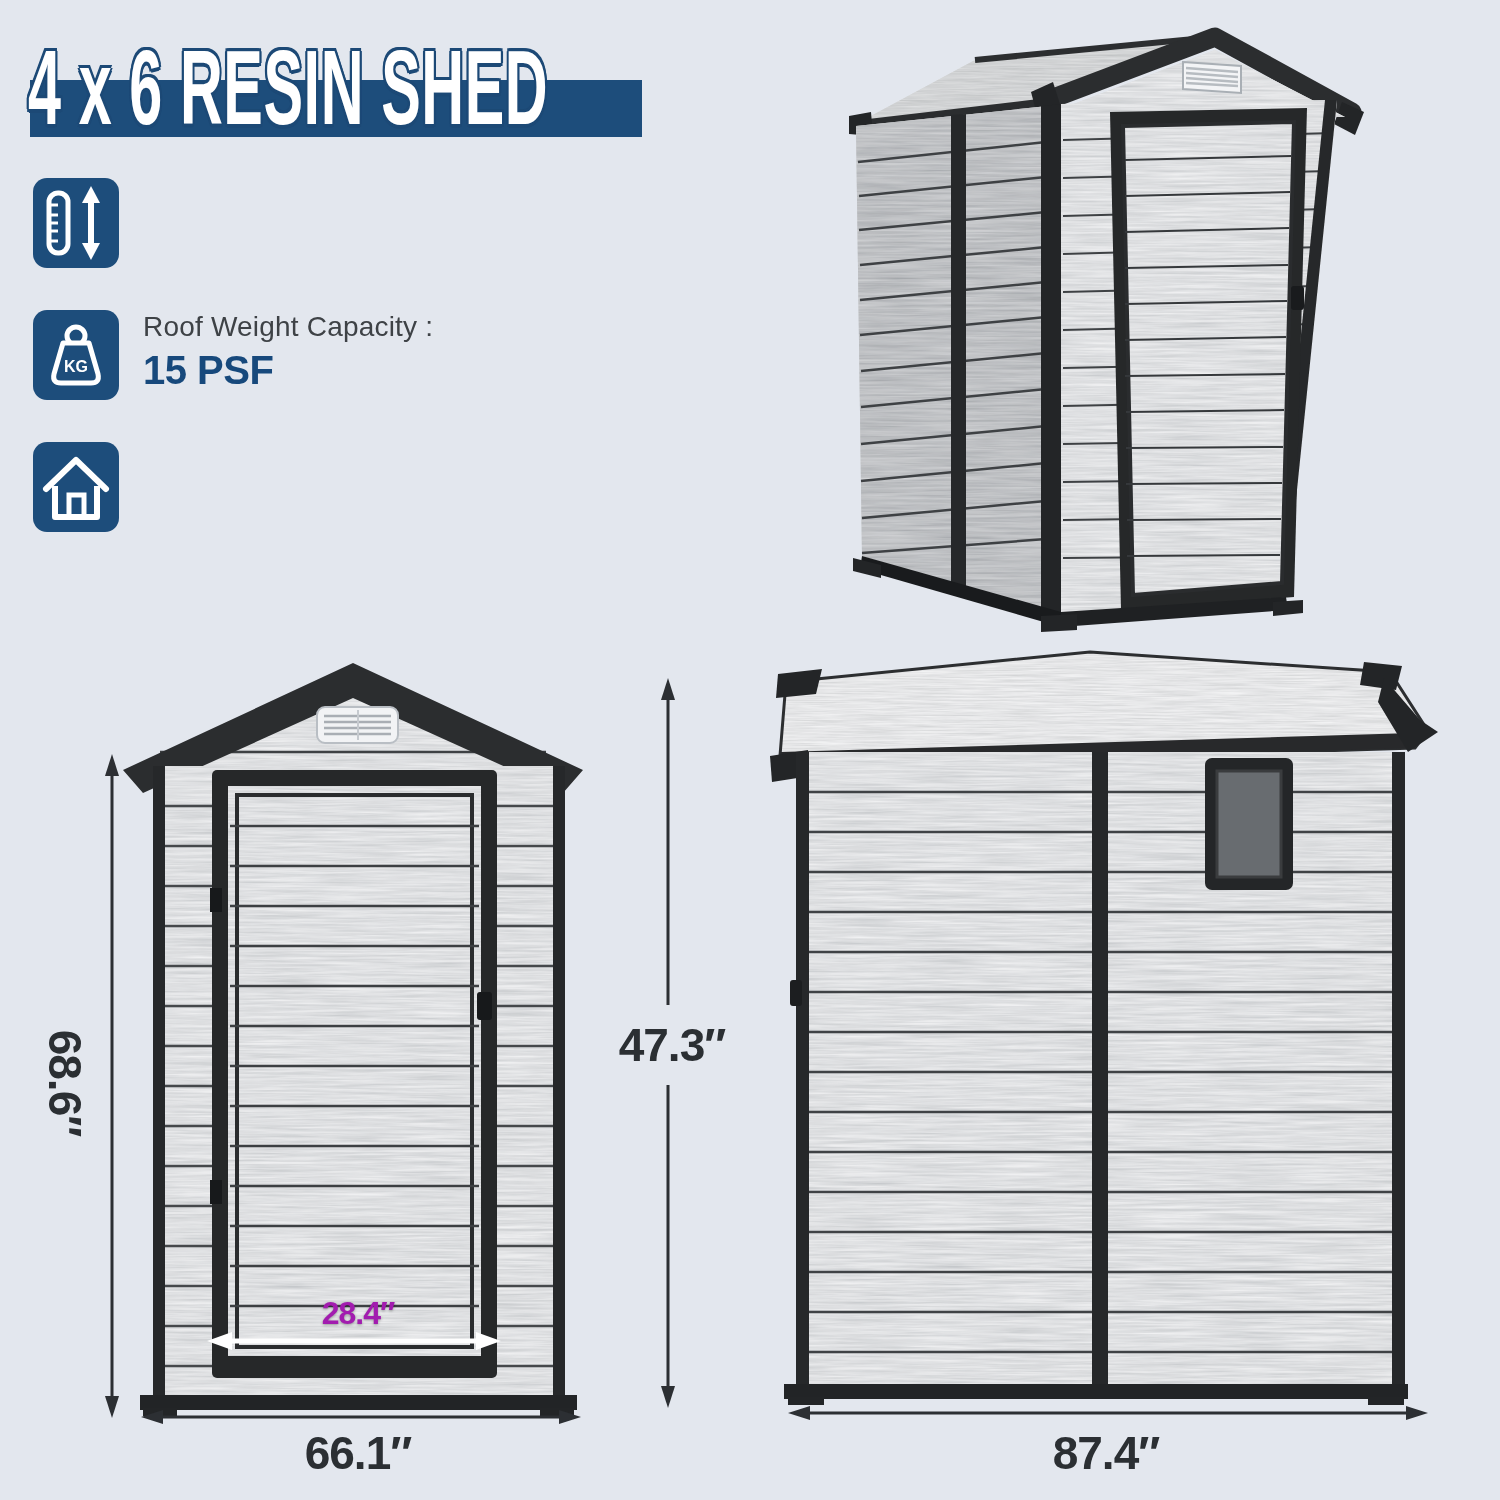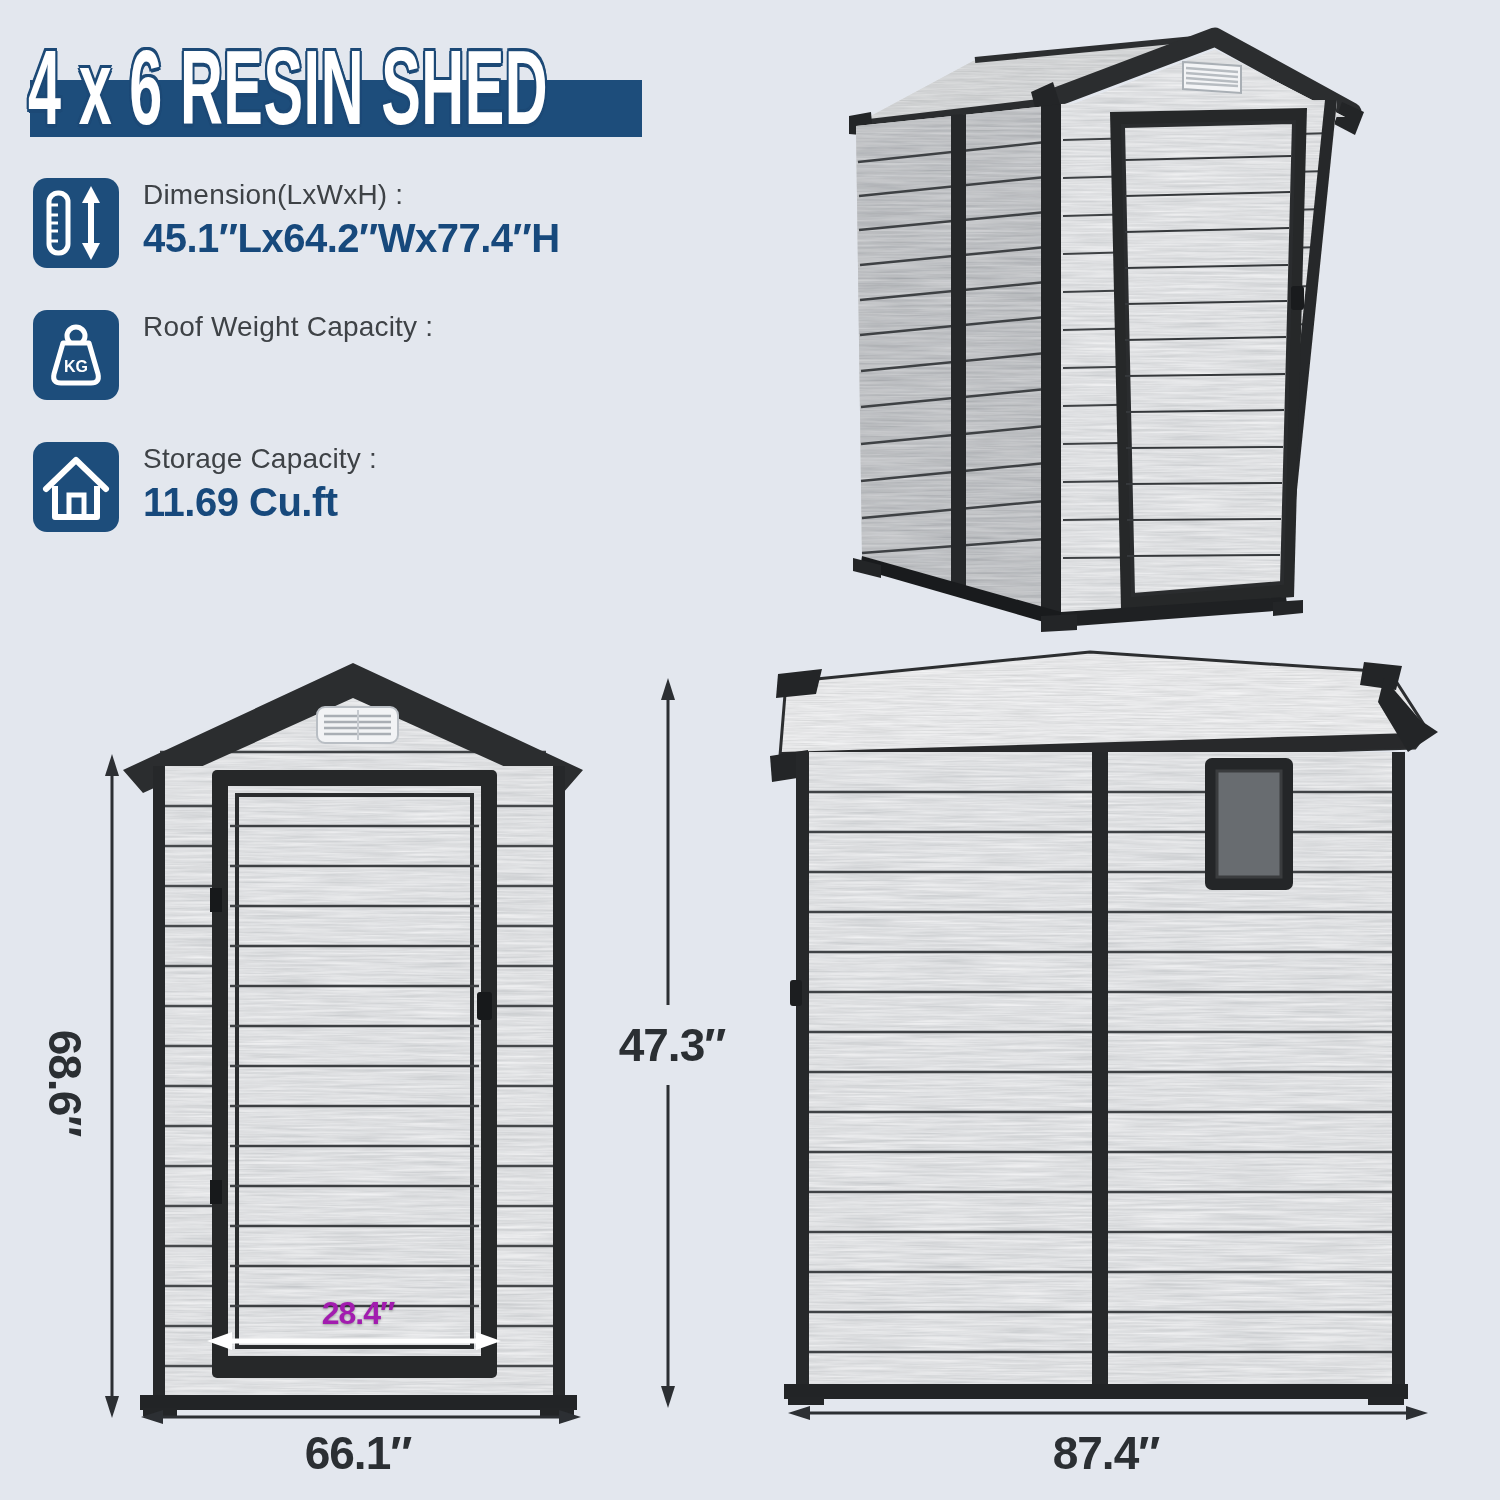--- a/index.html
+++ b/index.html
@@ -83,49 +83,42 @@
       <line x1="17" y1="27" x2="25" y2="27"></line>
         <line x1="17" y1="37" x2="25" y2="37"></line>
       <line x1="17" y1="45" x2="25" y2="45"></line>
         <line x1="17" y1="53" x2="25" y2="53"></line>
       <line x1="17" y1="63" x2="25" y2="63"></line>
     </g>
     <line x1="58" y1="22" x2="58" y2="68" stroke="#fff" stroke-width="6"></line>
     <polygon points="58,8 49,25 67,25" fill="#fff"></polygon>
     <polygon points="58,82 49,65 67,65" fill="#fff"></polygon>
   </svg>
-  <div>
-    <div class="spec-label">Dimension(LxWxH) :</div>
-    <div class="spec-value">45.1″Lx64.2″Wx77.4″H</div>
-  </div>
 </div>
 
 <div class="abs spec-row" style="top:310px">
   <svg class="icon-box" width="86" height="90" viewBox="0 0 86 90">
     <rect x="0" y="0" width="86" height="90" rx="14" fill="#1d4d7b"></rect>
     <circle cx="43" cy="26" r="9" fill="none" stroke="#fff" stroke-width="5"></circle>
     <path d="M30 33 h26 l9 31 q2 9 -7 9 H28 q-9 0 -7 -9 z" fill="#1d4d7b" stroke="#fff" stroke-width="5" stroke-linejoin="round"></path>
     <text x="43" y="62" text-anchor="middle" font-size="16" font-weight="bold" fill="#fff" font-family="Liberation Sans, DejaVu Sans, sans-serif">KG</text>
   </svg>
   <div>
     <div class="spec-label">Roof Weight Capacity :</div>
+    <div class="spec-value">15 PSF</div>
   </div>
 </div>
 
 <div class="abs spec-row" style="top:442px">
   <svg class="icon-box" width="86" height="90" viewBox="0 0 86 90">
     <rect x="0" y="0" width="86" height="90" rx="14" fill="#1d4d7b"></rect>
     <polyline points="13,47 43,18 73,47" fill="none" stroke="#fff" stroke-width="6" stroke-linejoin="round" stroke-linecap="round"></polyline>
     <path d="M22 44 V75 H64 V44" fill="none" stroke="#fff" stroke-width="6" stroke-linejoin="round"></path>
     <rect x="36" y="53" width="15" height="22" fill="none" stroke="#fff" stroke-width="5"></rect>
   </svg>
-  <div>
-    <div class="spec-label">Storage Capacity :</div>
-    <div class="spec-value">11.69 Cu.ft</div>
-  </div>
 </div>
 
 <svg class="abs" style="left:845px;top:20px" width="600" height="615" viewBox="0 0 600 615">
 
   <g>
     <polygon points="370,17 198,82 11,104 130,40" fill="#d9dbdc"></polygon>
     <polygon points="370,17 198,82 11,104 130,40" filter="url(#fRoof)"></polygon>
     <polygon points="370,17 198,82 11,104 130,40" fill="rgba(40,45,50,0.10)"></polygon>
     <line x1="370" y1="17" x2="130" y2="40" stroke="#2c2e30" stroke-width="6"></line>
     <line x1="198" y1="84" x2="11" y2="106" stroke="#2b2d2f" stroke-width="11"></line>

